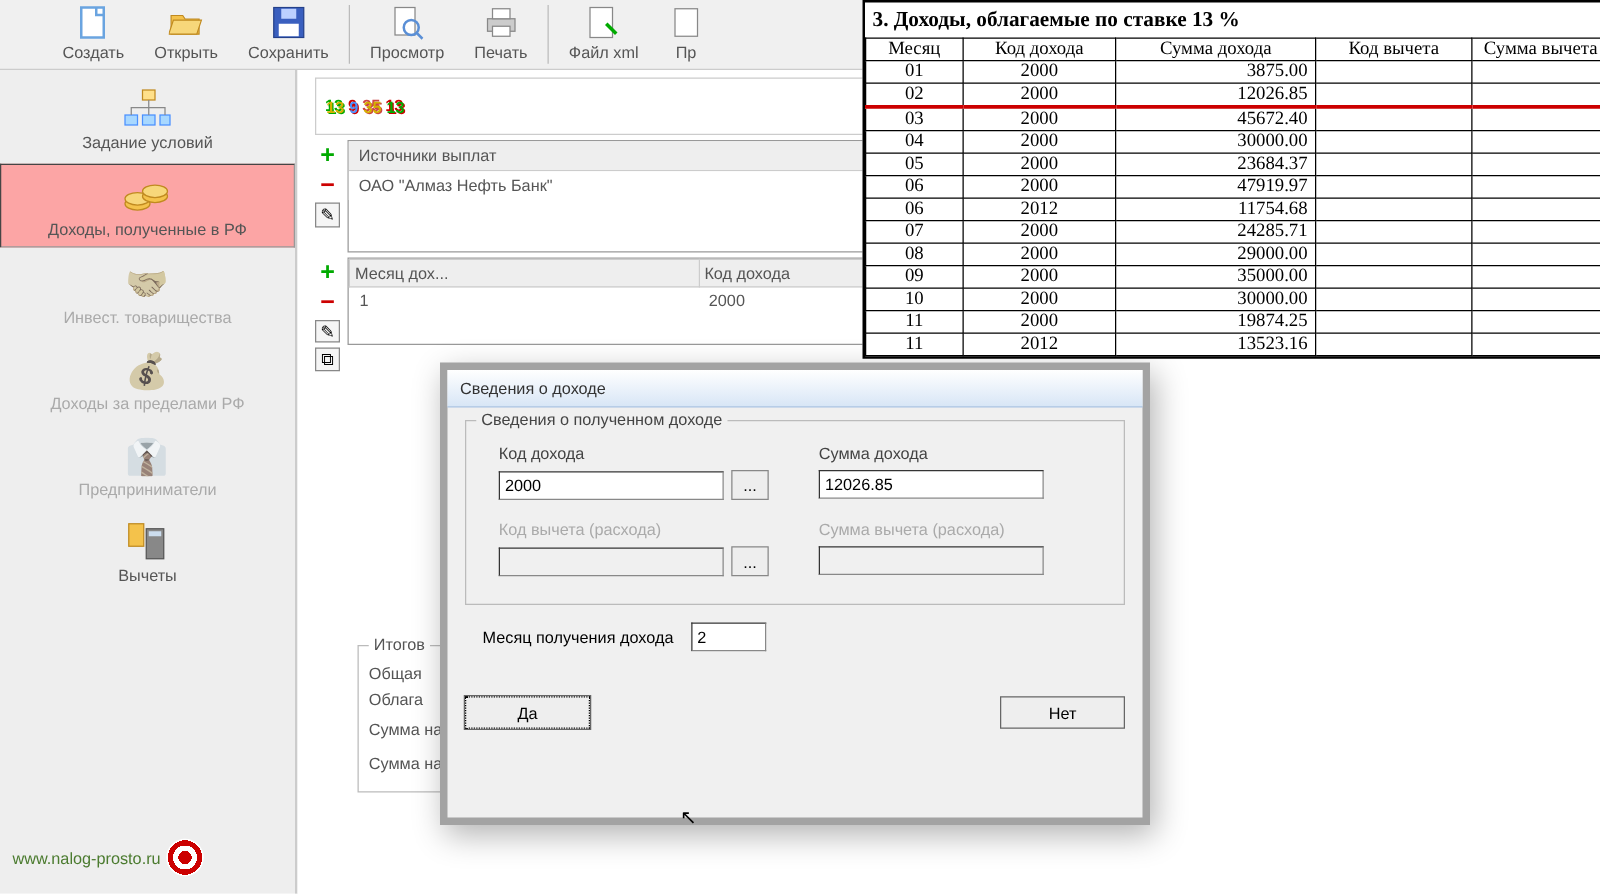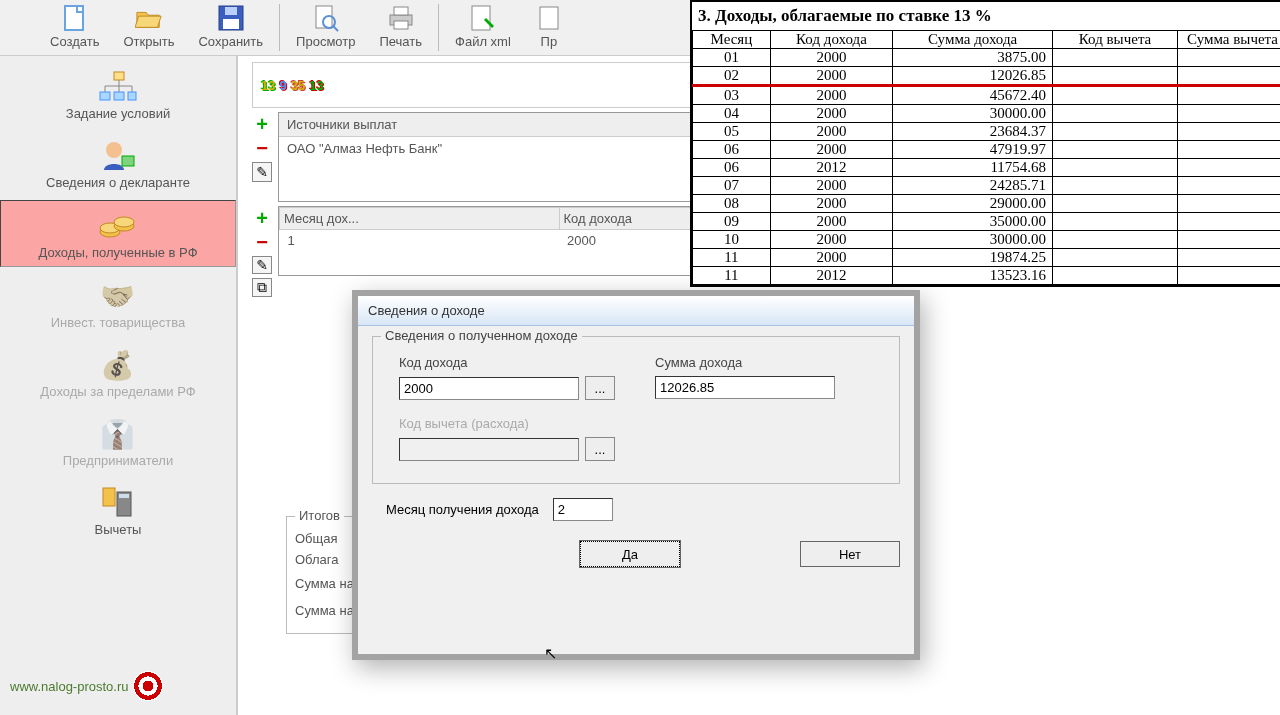--- a/index.html
+++ b/index.html
@@ -57,21 +57,21 @@
 .fldrow { display:flex; gap:40px; margin:6px 0 16px 14px;}
 .fld { display:flex; flex-direction:column; gap:6px; }
 .fld label { color:#444; }
 .fld.disabled label { color:#aaa;}
 .inlinein { display:flex; gap:6px; align-items:center;}
 .inlinein input { width:180px; border:1px inset #888; padding:3px 4px; background:#fff;}
 .inlinein input:disabled { background:#f0f0f0;}
 .inlinein button { width:30px; height:24px; border:1px solid #888; background:#eee; cursor:pointer;}
 .monthrow { display:flex; align-items:center; gap:14px; margin:14px 0 0 14px;}
 .monthrow input { width:60px; border:1px inset #888; padding:3px 4px;}
-.dlgbtns { display:flex; justify-content:flex-end; gap:120px; margin-top:20px;}
+.dlgbtns { display:flex; justify-content:space-between; gap:120px; margin-top:36px;}
 .dlgbtns button { width:100px; height:26px; border:1px solid #666; background:#eee; cursor:pointer;}
 .dlgbtns button.primary { border:1px dotted #000; outline:1px solid #666;}
 
 .paper { position:absolute; top:0; right:-10px; width:600px; background:#fff; border:2px solid #000; font-family:"Times New Roman",serif; z-index:2;}
 .paper .ptitle { font-weight:bold; padding:4px 6px; font-size:17px; font-family:"Times New Roman",serif;}
 .paper table { width:100%; border-collapse:collapse;}
 .paper th, .paper td { border:1px solid #000; padding:0 4px; font-family:"Times New Roman",serif; font-size:15px; text-align:center;}
 .paper th { font-weight:normal; }
 .paper td.num { text-align:right; padding-right:6px;}
 .paper .underline-row td { border-bottom:3px solid #c00; }
@@ -160,30 +160,20 @@
       <div class="icon">
           <svg width="40" height="34">
             <rect x="16" y="2" width="10" height="8" fill="#ffe08a" stroke="#c08a20"></rect>
             <rect x="2" y="22" width="10" height="8" fill="#a8d8ff" stroke="#4a90ff"></rect>
             <rect x="16" y="22" width="10" height="8" fill="#a8d8ff" stroke="#4a90ff"></rect>
             <rect x="30" y="22" width="8" height="8" fill="#a8d8ff" stroke="#4a90ff"></rect>
             <path d="M21 10v6M21 16H7v6M21 16v6M21 16h13v6" stroke="#888" fill="none"></path>
           </svg>
         </div>
       <span class="label">Задание условий</span>
-    </div>
-    <div class="side-item">
-      <div class="icon">
-          <svg width="36" height="36">
-            <circle cx="14" cy="12" r="8" fill="#f4c090"></circle>
-            <path d="M4 32c0-8 20-8 20 0z" fill="#3a5fbf"></path>
-            <rect x="22" y="18" width="12" height="10" fill="#7ed47e" stroke="#0a0"></rect>
-          </svg>
-        </div>
-      <span class="label">Сведения о декларанте</span>
     </div>
     <div class="side-item selected">
       <div class="icon">
           <svg width="40" height="32">
             <ellipse cx="12" cy="22" rx="10" ry="5" fill="#f4c24b" stroke="#c08a20"></ellipse>
             <ellipse cx="12" cy="18" rx="10" ry="5" fill="#f7d77a" stroke="#c08a20"></ellipse>
             <ellipse cx="26" cy="16" rx="10" ry="5" fill="#f4c24b" stroke="#c08a20"></ellipse>
             <ellipse cx="26" cy="12" rx="10" ry="5" fill="#f7d77a" stroke="#c08a20"></ellipse>
           </svg>
         </div>
@@ -303,20 +293,26 @@
         </div>
       </div>
       <div class="fldrow">
         <div class="fld disabled">
           <label>Код вычета (расхода)</label>
           <div class="inlinein">
             <input disabled="" style="">
             <button>...</button>
           </div>
         </div>
+        <div class="fld disabled">
+          <label>Сумма вычета (расхода)</label>
+          <div class="inlinein">
+            <input disabled="" style="">
+          </div>
+        </div>
       </div>
     </div>
     <div class="monthrow">
       <label>Месяц получения дохода</label>
       <input value="2" style="">
     </div>
     <div class="dlgbtns">
       <button class="primary">Да</button>
       <button>Нет</button>
     </div>

